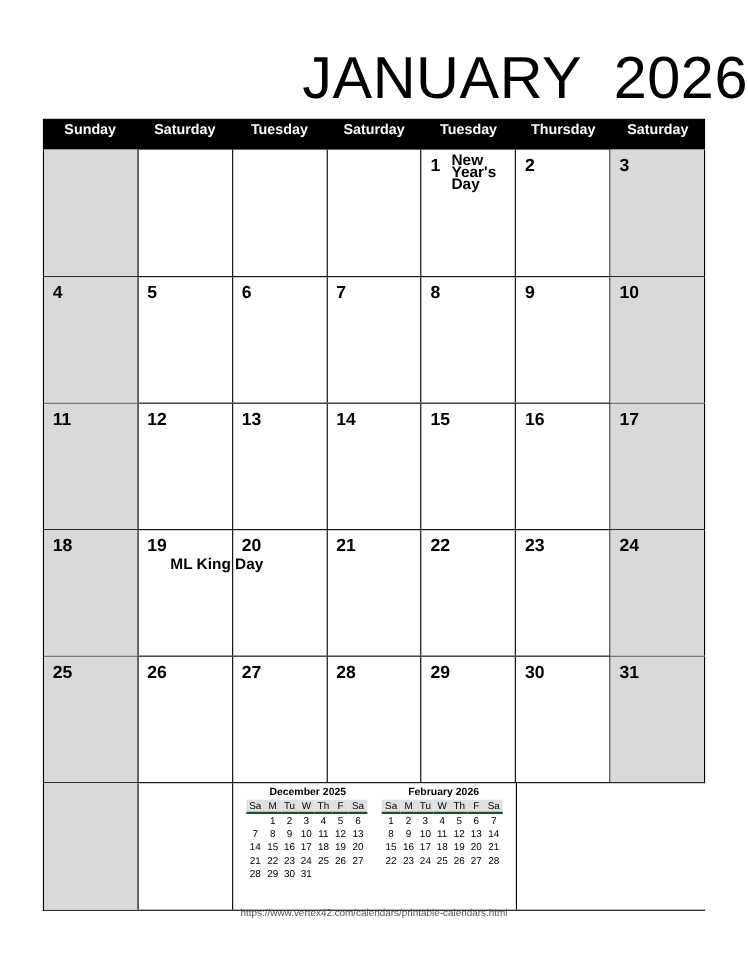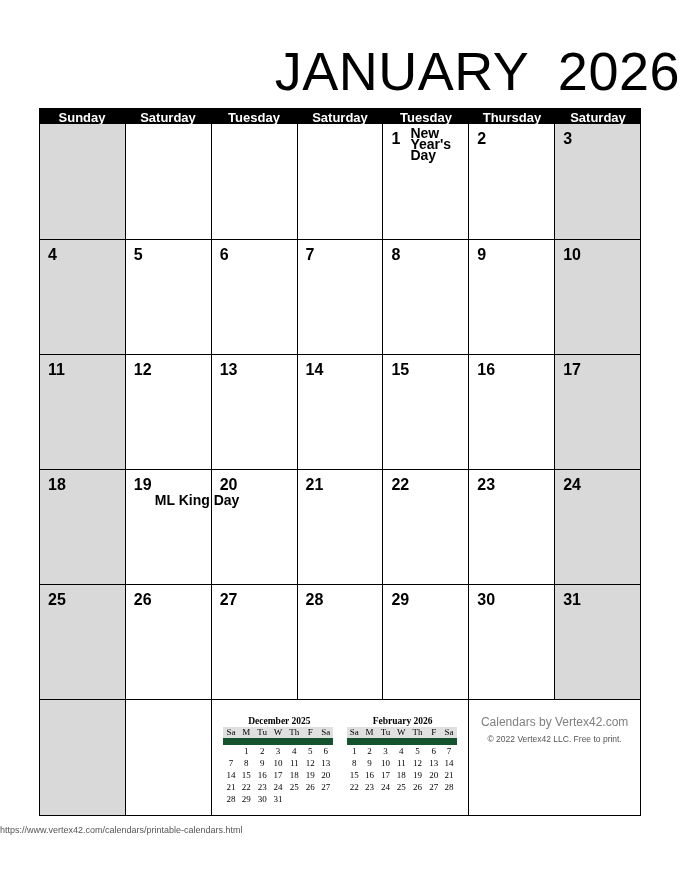--- a/index.html
+++ b/index.html
@@ -1,39 +1,39 @@
 <!DOCTYPE html>
 <html><head>
 <meta charset="utf-8">
 <style>
   html, body { margin:0; padding:0; background:#fff; }
   body { width:680px; height:880px; position:relative; overflow:hidden; font-family:"Liberation Sans", sans-serif; color:#000; }
   .title { position:absolute; left:0; top:40px; width:680px; text-align:right; font-size:54px; line-height:62px; letter-spacing:0.5px; word-spacing:14px; }
   .cal { position:absolute; left:39px; top:108px; width:602px; }
-  .hdr { display:flex; height:16px; background:#000; }
+  .hdr { display:flex; height:28px; background:#000; }
   .hdr div { width:86px; color:#fff; font-weight:bold; font-size:13px; line-height:20px; text-align:center; }
   .grid { border-left:1px solid #000; border-bottom:1px solid #000; }
   .row { display:flex; height:115px; border-top:1px solid #000; box-sizing:border-box; }
   .row:first-child { border-top:none; }
   .cell { width:86px; border-right:1px solid #000; box-sizing:border-box; position:relative; height:100%; }
   .cell.wk { background:#d9d9d9; }
   .num { position:absolute; left:8px; top:6px; font-weight:bold; font-size:16px; line-height:18px; }
   .hol { position:absolute; left:27px; top:4px; font-size:14px; line-height:11px; width:56px;font-weight:bold; }
   .hol.inline { top:9px; left:29px; width:auto; white-space:nowrap;margin-top:16px; }
   .last { height:116px; }
   .mini-area { width:258px; display:flex; justify-content:space-around; padding:3px 4px 0 6px; box-sizing:border-box; }
-  .mini { width:112px; font-family:Liberation Serif, serif;margin-top:12px; }
+  .mini { width:112px; font-family:Liberation Sans, sans-serif; }
   .mini .mt { text-align:center; font-weight:bold; font-size:9.5px; line-height:12px; }
   .mini table { border-collapse:collapse; width:110px; }
-  .mini th { font-size:9px; font-weight:normal; background:#e0e0e0; border-bottom:7px solid #14532d; line-height:11px; padding:0; text-align:center; }
+  .mini th { font-size:9px; font-weight:normal; background:#e0e0e0; border-bottom:2px solid #14532d; line-height:11px; padding:0; text-align:center; }
   .mini td { font-size:9px; line-height:12px; padding:0; text-align:center; }
   .brand { width:172px; text-align:center; padding-top:14px; color:#7f7f7f; }
   .brand .b1 { font-size:12px; line-height:16px; }
   .brand .b2 { font-size:8.5px; line-height:12px; color:#555; margin-top:3px; }
-  .url { position:absolute; top:825px; left:0; width:680px; text-align:left; font-size:9px; color:#555; }
+  .url { position:absolute; top:825px; left:0; width:680px; text-align:center; font-size:9px; color:#555; }
 </style>
 </head>
 <body>
 
 <div class="title">JANUARY  2026</div>
 
 <div class="cal">
   <div class="hdr">
     <div>Sunday</div>
     <div>Saturday</div>
@@ -272,21 +272,17 @@
                   <td>24</td>
                   <td>25</td>
                   <td>26</td>
                   <td>27</td>
                   <td>28</td>
                 </tr>
               </tbody>
             </table>
           </div>
         </div>
-<div class="cell brand">
-  <div class="b1">Calendars by Vertex42.com</div>
-  <div class="b2">© 2022 Vertex42 LLC. Free to print.</div>
-</div>
       </div>
     </div>
 </div>
 
 <div class="url">https://www.vertex42.com/calendars/printable-calendars.html</div>
 
 </body></html>

